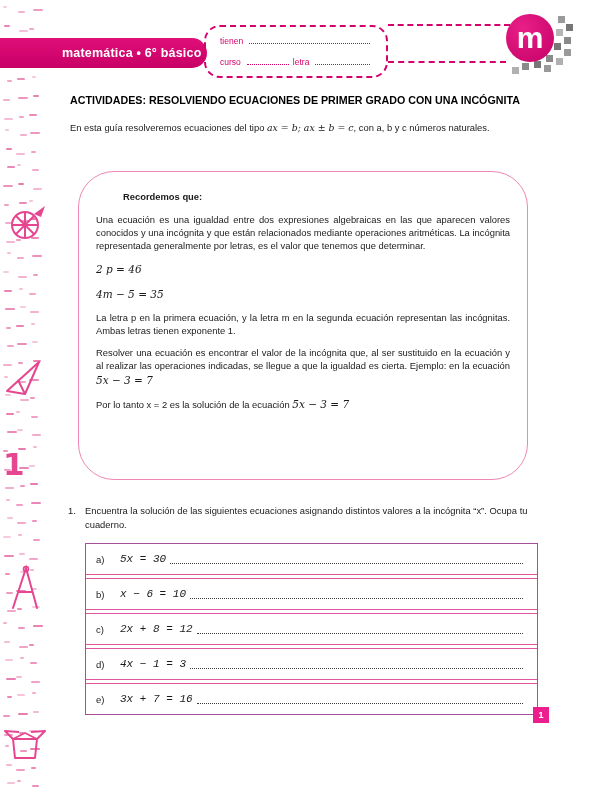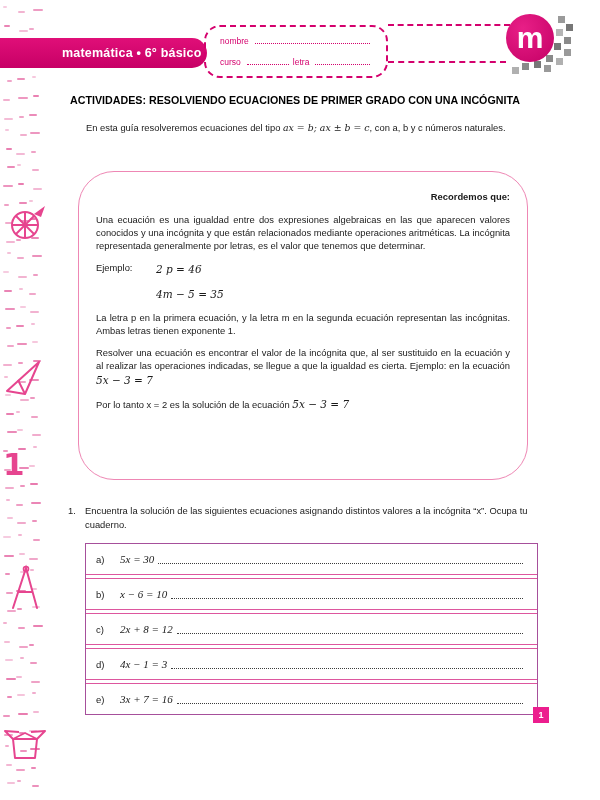--- a/index.html
+++ b/index.html
@@ -19,43 +19,43 @@
   .nb-leader{flex:1;border-bottom:1.6px dotted #d4006d;margin:0 4px 2px 6px;}
   .dash-line{position:absolute;border-top:2px dashed #d4006d;}
   #dashA{left:388px;top:24px;width:122px;}
   #dashB{left:388px;top:61px;width:118px;}
   .logo{position:absolute;left:506px;top:12px;width:66px;height:64px;}
   .logo-circle{position:absolute;left:0;top:2px;width:48px;height:48px;border-radius:50%;background:radial-gradient(circle at 35% 30%,#e81f87,#c40065);color:#fff;font-weight:bold;font-size:30px;display:flex;align-items:center;justify-content:center;z-index:2;}
   .checker{position:absolute;width:7px;height:7px;z-index:1;}
 
   
   .title{position:absolute;left:70px;top:94px;width:478px;font-weight:bold;font-size:10.7px;color:#000;}
-  .intro{position:absolute;left:70px;top:121px;width:472px;font-size:9.4px;line-height:1.5;text-align:justify;margin-left:16px;}
+  .intro{position:absolute;left:70px;top:121px;width:472px;font-size:9.4px;line-height:1.5;text-align:justify;}
   .math{font-family:"DejaVu Serif",serif;font-style:italic;}
 
   
   .recall{position:absolute;left:78px;top:171px;width:450px;height:309px;border:1.4px solid #ee87b4;border-radius:36px;box-sizing:border-box;padding:19px 17px 0 17px;font-size:9.4px;line-height:1.38;}
   .recall p{margin:0 0 9px 0;text-align:justify;}
-  .recall .heading{font-weight:bold;text-align:right;margin-bottom:10px;padding-left:27px;}
+  .recall .heading{font-weight:bold;text-align:left;margin-bottom:10px;padding-left:27px;}
   .example{display:flex;margin-bottom:10px;}
   .example-label{width:60px;}
   .example-eqs{display:flex;flex-direction:column;gap:11px;}
   .eq{font-size:10.5px;}
   .tight{margin-bottom:0;}
 
   
   .exercise-head{position:absolute;left:68px;top:504px;width:476px;display:flex;font-size:9.4px;line-height:1.45;}
   .ex-number{width:17px;}
   .ex-prompt{flex:1;}
   .ex-table{position:absolute;left:85px;top:543px;width:453px;border:1.4px solid #a64f9b;box-sizing:border-box;display:flex;flex-direction:column;row-gap:3px;background:#fff;}
   .ex-row{height:30px;display:flex;align-items:center;padding-left:10px;border-top:1.2px solid #dd569e;border-bottom:1.2px solid #dd569e;background:#fff;}
   .ex-row:first-child{border-top:none;}
   .ex-row:last-child{border-bottom:none;}
   .ex-label{width:24px;font-size:9.5px;}
-  .ex-eq{font-family:Liberation Serif, serif;font-style:italic;font-size:11px;}
+  .ex-eq{font-family:Liberation Mono, monospace;font-style:italic;font-size:11px;}
   .ex-leader{flex:1;border-bottom:1.8px dotted #3c3c3c;margin:0 14px 0 4px;transform:translateY(4px);}
 
   
   .footer-logo{position:absolute;left:408px;top:710px;display:flex;align-items:center;gap:4px;}
   .f-circle{width:21px;height:21px;border-radius:50%;background:#1b74b8;position:relative;flex:none;}
   .f-play{position:absolute;left:7px;top:5px;width:0;height:0;border-top:5.5px solid transparent;border-bottom:5.5px solid transparent;border-left:9px solid #fff;}
   .f-text{display:flex;flex-direction:column;}
   .f-title{color:#93bcdc;font-size:7.5px;letter-spacing:.5px;font-weight:bold;}
   .f-sub{color:#4f93c8;font-size:4.8px;margin-top:1px;letter-spacing:.3px;}
   .page-num{position:absolute;left:533px;top:707px;width:16px;height:16px;background:#ec1e8e;color:#fff;font-size:9px;font-weight:bold;display:flex;align-items:center;justify-content:center;}
@@ -239,21 +239,21 @@
       <path d="M10 17 L22 11 L34 17" stroke="#e6458f" stroke-width="1.6"></path>
     </svg>
   </div>
 
   <div class="banner">
     <span>matemática • 6° básico</span>
   </div>
 
   <div class="name-box">
     <div class="nb-row">
-      <span>nombre</span>
+      <span>tienen</span>
       <span class="nb-leader"></span>
     </div>
     <div class="nb-row">
       <span>curso</span>
       <span class="nb-leader"></span>
       <span>letra</span>
       <span class="nb-leader" style="flex:1.3;"></span>
     </div>
   </div>
 
@@ -281,21 +281,20 @@
   <div class="title">ACTIVIDADES: RESOLVIENDO ECUACIONES DE PRIMER GRADO CON UNA INCÓGNITA</div>
 
   <div class="intro">
     <span>En esta guía resolveremos ecuaciones del tipo </span><span class="math">ax = b;   ax ± b = c</span><span>, con a, b y c números naturales.</span>
   </div>
 
   <div class="recall">
     <p class="heading">Recordemos que:</p>
     <p>Una ecuación es una igualdad entre dos expresiones algebraicas en las que aparecen valores conocidos y una incógnita y que están relacionados mediante operaciones aritméticas. La incógnita representada generalmente por letras, es el valor que tenemos que determinar.</p>
     <div class="example">
-      <span class="example-label">Ejemplo:</span>
       <span class="example-eqs">
         <span class="math eq">2 p = 46</span>
         <span class="math eq">4m − 5 = 35</span>
       </span>
     </div>
     <p>La letra p en la primera ecuación, y la letra m en la segunda ecuación representan las incógnitas. Ambas letras tienen exponente 1.</p>
     <p><span>Resolver una ecuación es encontrar el valor de la incógnita que, al ser sustituido en la ecuación y al realizar las operaciones indicadas, se llegue a que la igualdad es cierta. Ejemplo: en la ecuación </span><span class="math eq">5x − 3 = 7</span></p>
     <p><span>Por lo tanto x = 2 es la solución de la ecuación </span><span class="math eq">5x − 3 = 7</span></p>
   </div>
 

